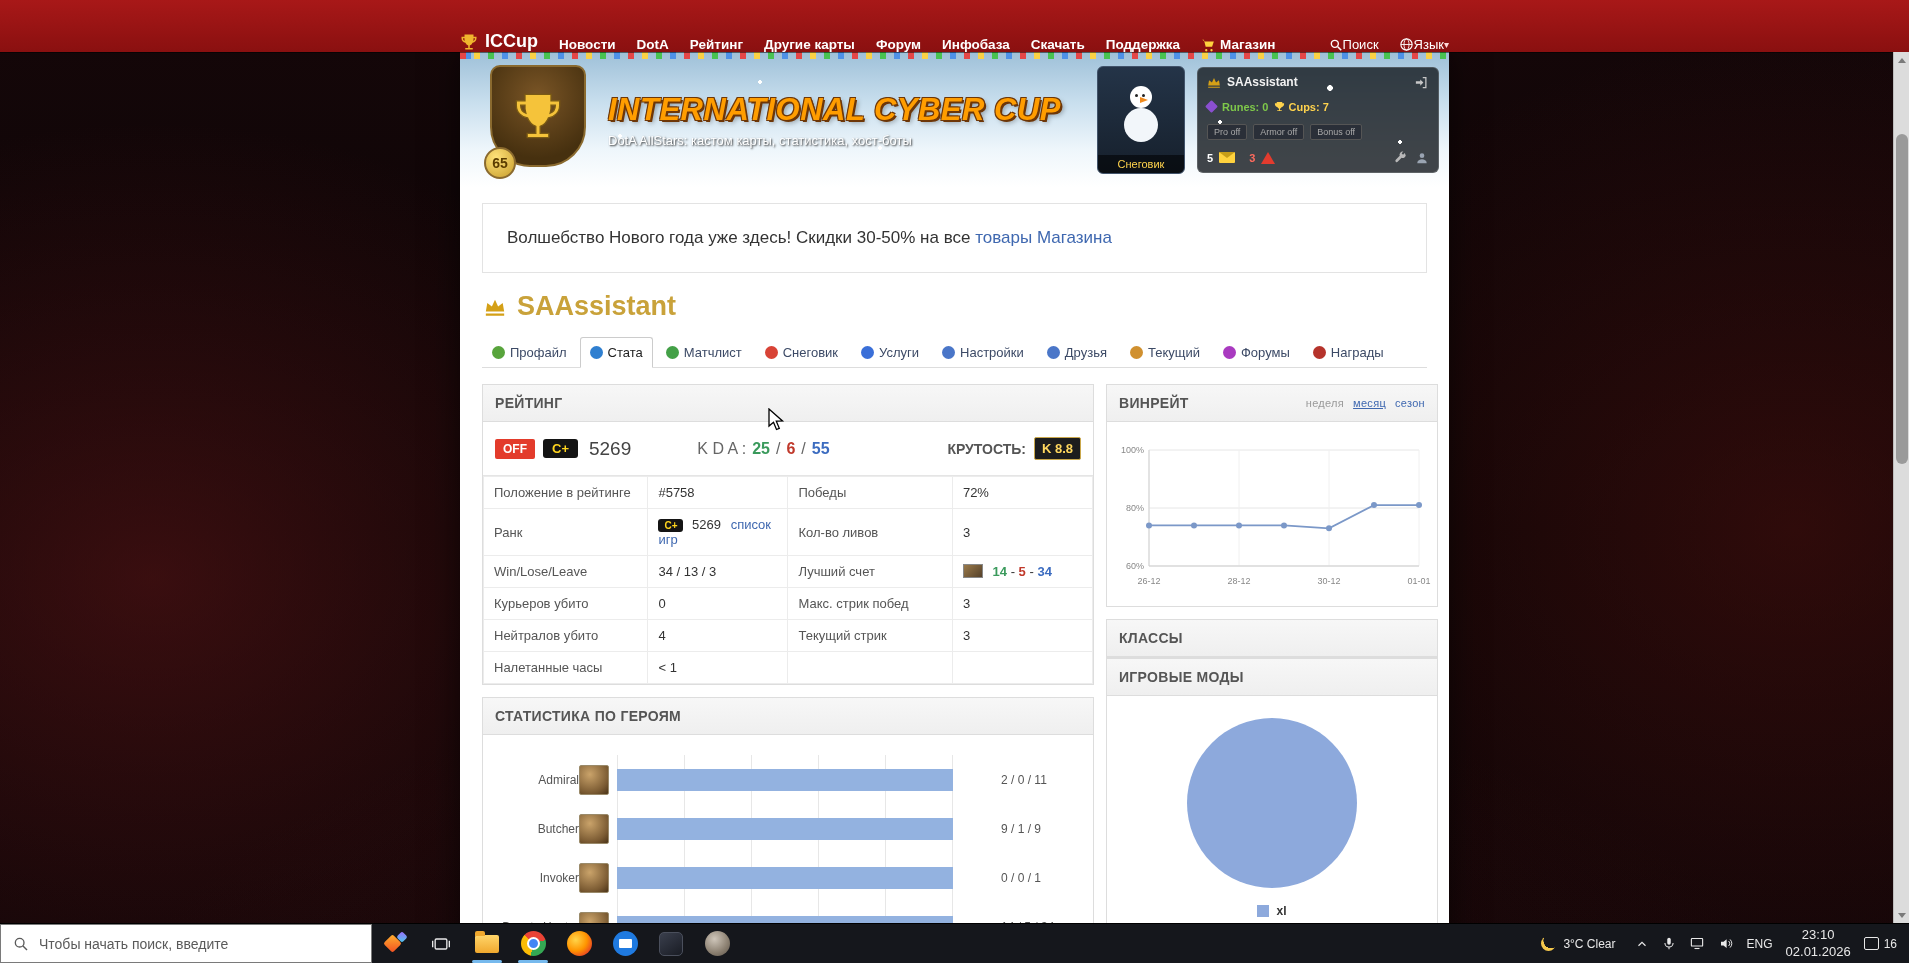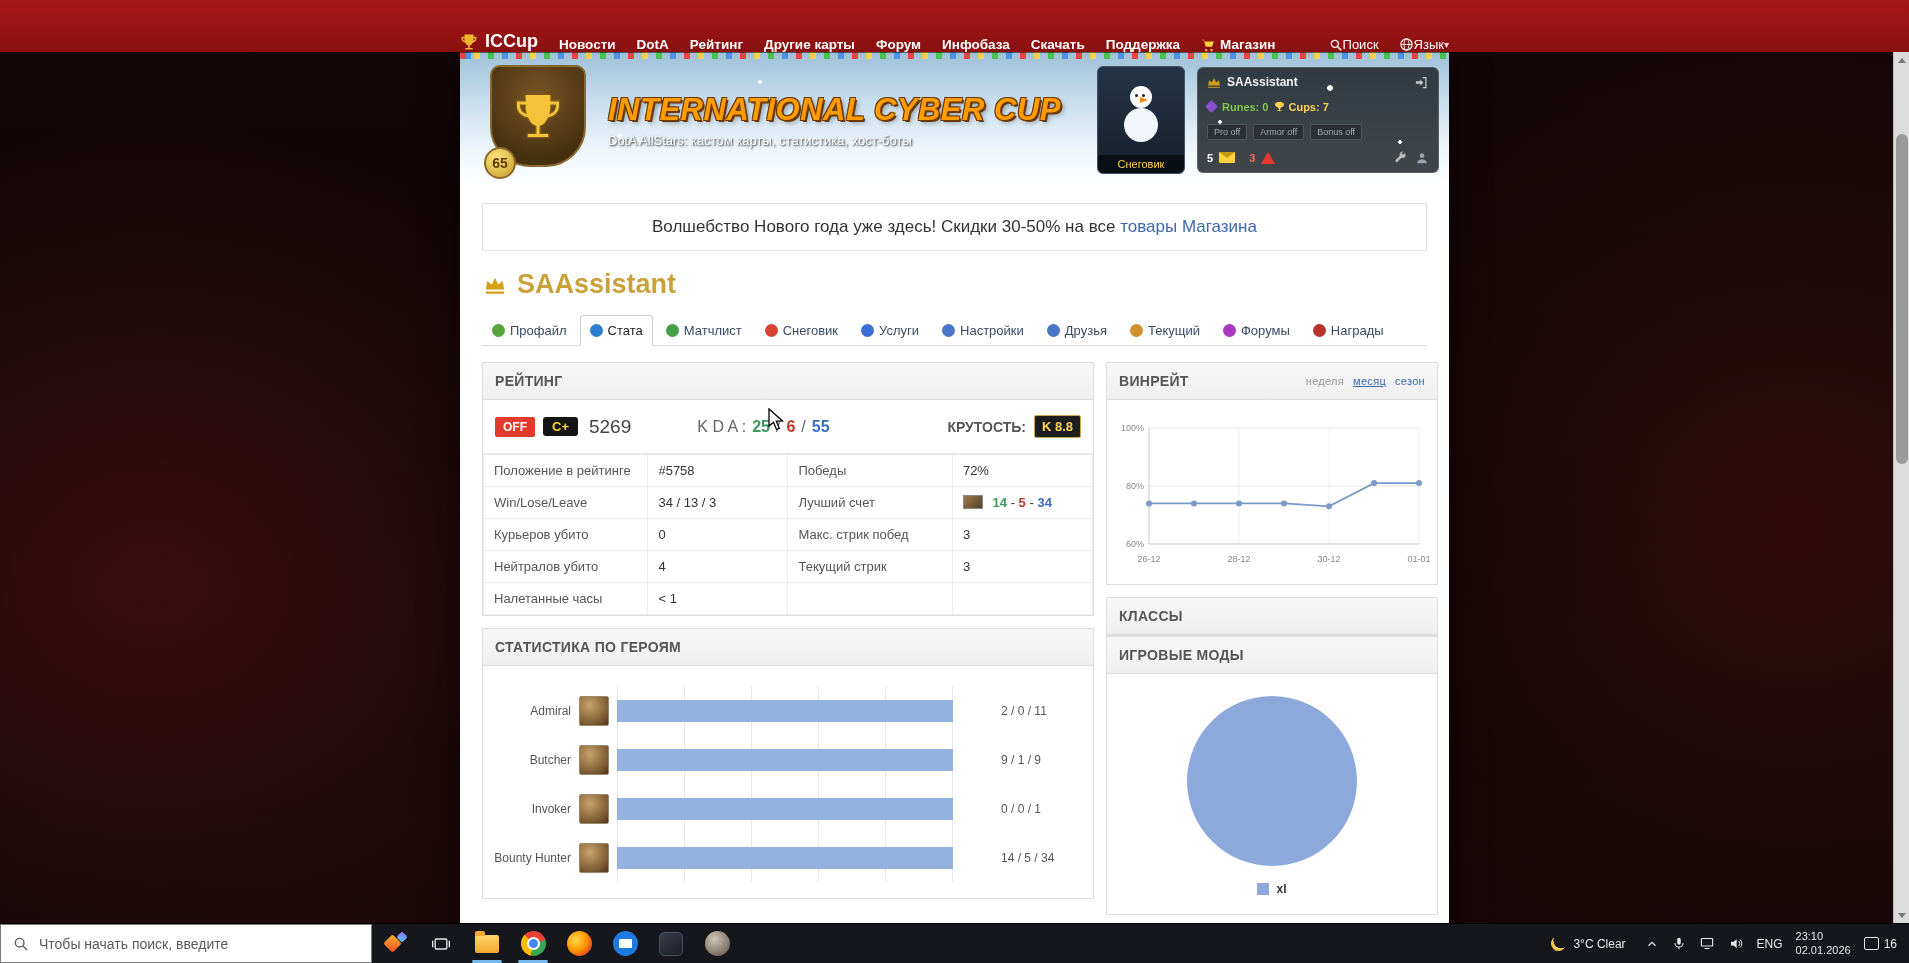--- a/index.html
+++ b/index.html
@@ -58,21 +58,21 @@
   .rune-ico{width:9px;height:9px;background:#8a4fd0;transform:rotate(45deg);display:inline-block;border-radius:1px}
   .toggle-btn{background:#2a2f38;border:1px solid #555;color:#a8a8a8;font-size:9px;padding:2px 6px;border-radius:2px;cursor:pointer}
   .mail-count{color:#fff;font-weight:bold}
   .warn-count{color:#ff6b5e;font-weight:bold}
   .mail-ico{width:16px;height:11px;background:#ffd23e;border-radius:1px;position:relative;display:inline-block}
   .mail-ico::after{content:"";position:absolute;top:0;left:0;border-left:8px solid transparent;border-right:8px solid transparent;border-top:6px solid #c79d18}
   .warn-ico{width:0;height:0;border-left:7px solid transparent;border-right:7px solid transparent;border-bottom:12px solid #e23b2e;display:inline-block;position:relative}
   .ico-btn{margin-left:auto;display:flex;gap:8px;align-items:center}
   
   .content{padding:0 12px 30px}
-  .announce{margin:16px 10px 0;border:1px solid #e3e3e3;background:#fff;text-align:center;padding:13px;font-size:17px;color:#333}
+  .announce{margin:16px 10px 0;border:1px solid #e3e3e3;background:#fff;padding:24px;font-size:17px;color:#333}
   .announce a{color:#3f68b0}
   .profile-head{display:flex;align-items:center;gap:9px;margin:18px 10px 0;font-size:27px;font-weight:bold;color:#c9a23a}
   .tabs{display:flex;align-items:flex-end;gap:3px;margin:14px 10px 0;border-bottom:1px solid #ddd}
   .tab{display:flex;align-items:center;gap:5px;padding:7px 9px;font-size:13px;color:#3c4a66;position:relative;top:1px;border:1px solid transparent;cursor:pointer}
   .tab.active{border-color:#ccc;border-bottom-color:#fff;background:#fff;border-radius:3px 3px 0 0;color:#222}
   .tab-ico{width:13px;height:13px;border-radius:50%;display:inline-block;flex:none}
   .cols{display:flex;gap:12px;margin:16px 10px 0;align-items:flex-start}
   .col-l{width:612px;flex:none}
   .col-r{flex:1}
   .panel{border:1px solid #ddd;background:#fff;margin-bottom:12px}
@@ -88,21 +88,21 @@
   .cool-badge{background:#1d1d1d;border:1px solid #caa84c;color:#ffd75e;font-weight:bold;font-size:13px;padding:3px 7px;border-radius:2px}
   table.stat{width:100%;border-collapse:collapse}
   table.stat td{border:1px solid #ececec;padding:8px 10px;font-size:13px;color:#444}
   table.stat td.lbl{width:27%;color:#555}
   table.stat td.val{width:23%;color:#333}
   table.stat a{color:#3f68b0;margin-left:6px}
   .hero-mini{display:inline-block;width:20px;height:14px;background:linear-gradient(135deg,#9a7a4a,#55412a);border:1px solid #888;vertical-align:-2px;margin-right:6px}
   
   .hero-chart{padding:20px 10px 16px}
   .hero-row{display:flex;align-items:center;height:49px}
-  .hero-name{width:86px;text-align:right;font-size:12px;color:#555;padding-right:8px}
+  .hero-name{width:86px;text-align:right;font-size:12px;color:#555;}
   .hero-av{width:30px;height:30px;border:1px solid #9a8a6a;border-radius:2px;background:radial-gradient(circle at 35% 30%,#caa36a,#7a5a32 70%,#4a3318);margin-right:8px;flex:none}
   .hero-bars{width:336px;align-self:stretch;display:flex;align-items:center;background:repeating-linear-gradient(90deg,#e7e7e7 0 1px,transparent 1px 67px);flex:none}
   .hero-bar{height:22px}
   .hero-kda{flex:1;padding-left:48px;font-size:12px;color:#555}
   
   .wr-links{margin-left:auto;display:flex;gap:9px;font-weight:normal;font-size:11px}
   .wr-links a{color:#3f68b0}
   .wr-links a.muted{color:#999}
   .wr-links a.active{text-decoration:underline}
   .wr-body{padding:12px 4px 8px}
@@ -132,21 +132,21 @@
   .ico-chrome{width:25px;height:25px;border-radius:50%;background:conic-gradient(from -45deg,#ea4335 0 33%,#34a853 33% 66%,#fbbc05 66% 100%);position:relative}
   .ico-chrome::after{content:"";position:absolute;inset:6px;border-radius:50%;background:#4285f4;border:2px solid #fff}
   .ico-firefox{width:25px;height:25px;border-radius:50%;background:radial-gradient(circle at 35% 35%,#ffd54a,#ff9500 48%,#e3342a 85%)}
   .ico-tbird{width:25px;height:25px;border-radius:50%;background:#1f7ae0;display:flex;align-items:center;justify-content:center}
   .ico-tbird .env{width:13px;height:9px;background:#fff;border-radius:1px}
   .ico-dark{width:24px;height:24px;border-radius:5px;background:linear-gradient(145deg,#3a3f4d,#191c24);border:1px solid #4a4f5c}
   .ico-gimp{width:25px;height:25px;border-radius:50%;background:radial-gradient(circle at 38% 32%,#cfc6ba,#8a7f70 60%,#5a5248)}
   .tray{margin-left:auto;display:flex;align-items:center;gap:13px;padding-right:8px;font-size:12px}
   .weather{display:flex;align-items:center;gap:7px;padding:0 6px;cursor:pointer}
   .moon{width:15px;height:15px;border-radius:50%;background:radial-gradient(circle at 68% 30%,transparent 52%,#f5c84c 54%)}
-  .clock{text-align:left;line-height:1.25;font-size:11px;cursor:pointer}
+  .clock{text-align:center;line-height:1.25;font-size:13px;cursor:pointer}
   .notif{display:flex;align-items:center;gap:5px;cursor:pointer;padding-right:4px}
   .notif-ico{width:15px;height:13px;border:1.5px solid #e8e8e8;border-radius:2px}
   .tray-svg{display:flex;align-items:center;cursor:pointer}
   
   .cursor{position:absolute;left:766px;top:408px;z-index:50;pointer-events:none}
   .kda-num{font-weight:bold}
 </style>
 </head>
 <body>
 
@@ -366,20 +366,30 @@
                 <span class="cool-badge">K 8.8</span>
               </span>
             </div>
             <table class="stat">
               <tbody>
                   <tr>
                 <td class="lbl">Положение в рейтинге</td>
                 <td class="val">#5758</td>
                 <td class="lbl">Победы</td>
                 <td class="val">72%</td>
+              </tr>
+              <tr>
+                <td class="lbl">Ранк</td>
+                <td class="val">
+                  <span class="rank-badge mini">C+</span>
+                  <span>5269</span>
+                  <a>список игр</a>
+                </td>
+                <td class="lbl">Кол-во ливов</td>
+                <td class="val">3</td>
               </tr>
               <tr>
                 <td class="lbl">Win/Lose/Leave</td>
                 <td class="val">34 / 13 / 3</td>
                 <td class="lbl">Лучший счет</td>
                 <td class="val">
                   <span class="hero-mini"></span>
                   <span class="kda-num" style="color: rgb(58, 154, 92); margin-top: 7px;">14</span>
                   <span>-</span>
                   <span class="kda-num" style="color: rgb(192, 57, 43);">5</span>

